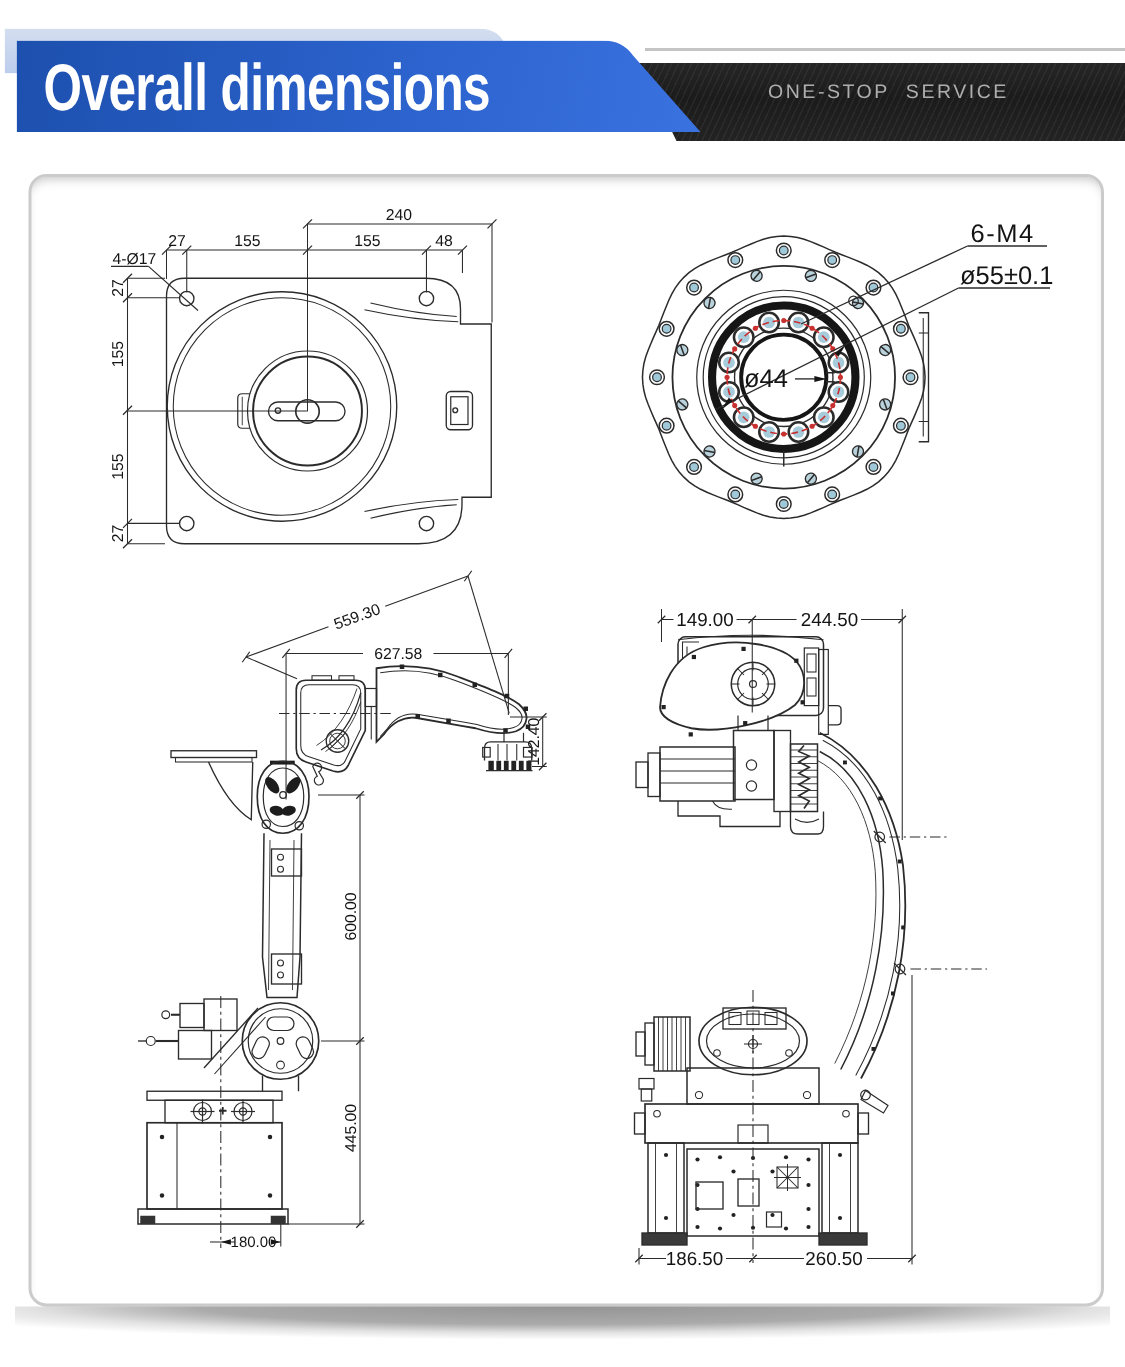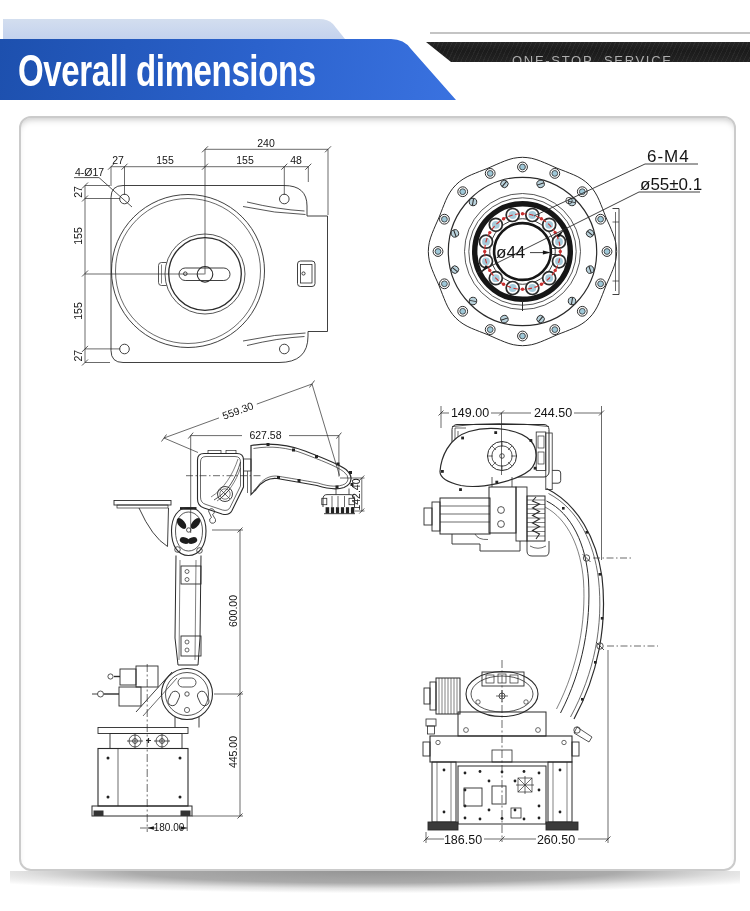--- a/index.html
+++ b/index.html
@@ -1,21 +1,21 @@
 <!DOCTYPE html>
 <html><head>
 <meta charset="utf-8">
 <style>
   html,body{margin:0;padding:0;}
   body{width:750px;height:911px;position:relative;background:#fff;font-family:"Liberation Sans",sans-serif;overflow:hidden;}
   .lightband{position:absolute;left:3px;top:19px;width:353px;height:30px;background:linear-gradient(180deg,#d3deef,#bccced);clip-path:path('M0,0 L316,0 Q325,0 330,5 L350,30 L0,30 Z');z-index:1;}
-  .bluebanner{position:absolute;left:0;top:27px;width:456px;height:70px;background:linear-gradient(100deg,#1d50ae 0%,#2b62cc 55%,#3a72e0 100%);clip-path:path('M0,0 L391,0 Q404,0 411,10 L456,61 L0,61 Z');z-index:3;margin-top:12px;}
+  .bluebanner{position:absolute;left:11px;top:27px;width:456px;height:70px;background:linear-gradient(100deg,#1d50ae 0%,#2b62cc 55%,#3a72e0 100%);clip-path:path('M0,0 L391,0 Q404,0 411,10 L456,61 L0,61 Z');z-index:3;}
   .bluebanner span{position:absolute;left:18px;top:7px;font-size:44px;font-weight:bold;color:#fff;letter-spacing:-0.5px;display:inline-block;transform:scaleX(0.75);transform-origin:0 50%;white-space:nowrap;}
   .greyline{position:absolute;left:430px;top:32px;width:320px;height:1.5px;background:#c4c4c4;}
-  .darkbar{position:absolute;left:421px;top:42px;width:329px;height:20px;z-index:2;background:
+  .darkbar{position:absolute;left:421px;top:42px;width:329px;height:52px;z-index:2;background:
      repeating-linear-gradient(115deg, rgba(255,255,255,0.05) 0 1px, rgba(255,255,255,0) 1px 4px),
      linear-gradient(180deg,#262626,#1b1b1b 45%,#232323);
      clip-path:polygon(5px 0,100% 0,100% 100%,30px 100%);text-align:right;}
   .darkbar span{position:absolute;left:91px;top:11px;font-size:13px;color:#aeaeae;letter-spacing:1.7px;}
   .panel{position:absolute;left:19px;top:116px;width:717px;height:755px;background:#fff;border:2px solid #cbcbcb;border-radius:12px;box-sizing:border-box;box-shadow:inset 0 5px 7px -4px rgba(0,0,0,0.25);}
   .botshadow{position:absolute;left:10px;top:871px;width:730px;height:28px;background:radial-gradient(ellipse 64% 82% at 50% 0%,rgba(60,60,60,0.55) 0%,rgba(75,75,75,0.47) 52%,rgba(120,120,120,0.22) 76%,rgba(255,255,255,0) 97%);}
   svg{position:absolute;left:0;top:0;}
   svg text{font-family:"Liberation Sans",sans-serif;fill:#141414;stroke:none;}
 </style>
 </head>

